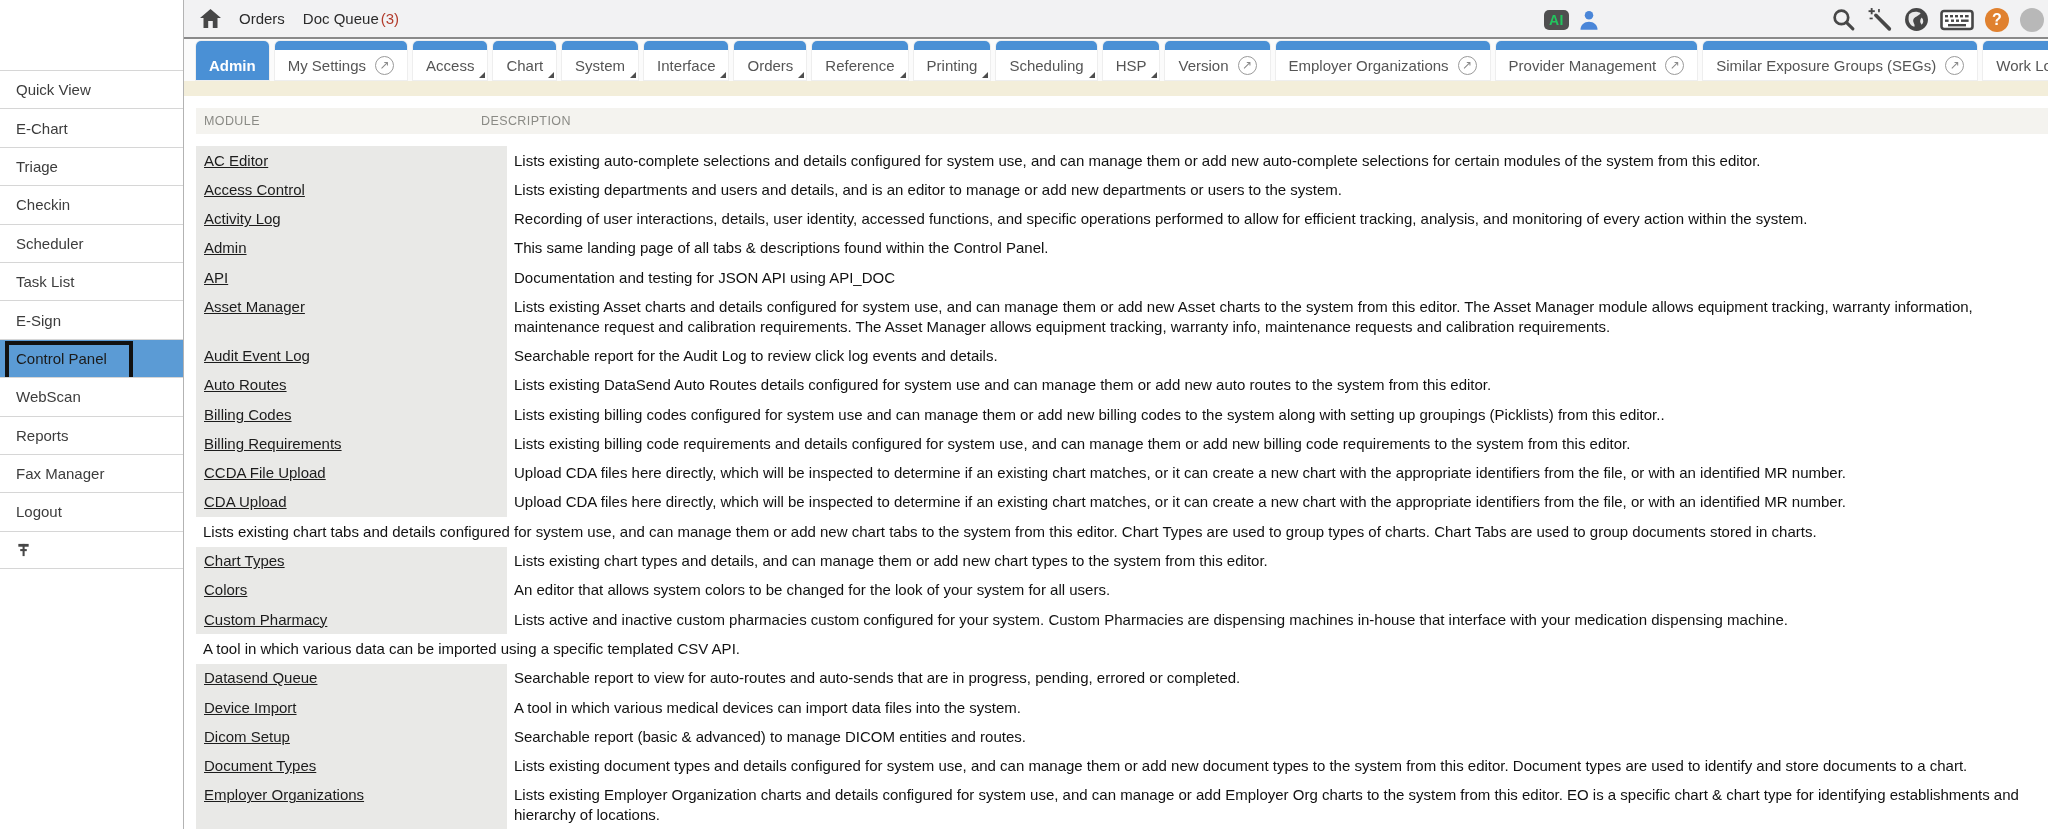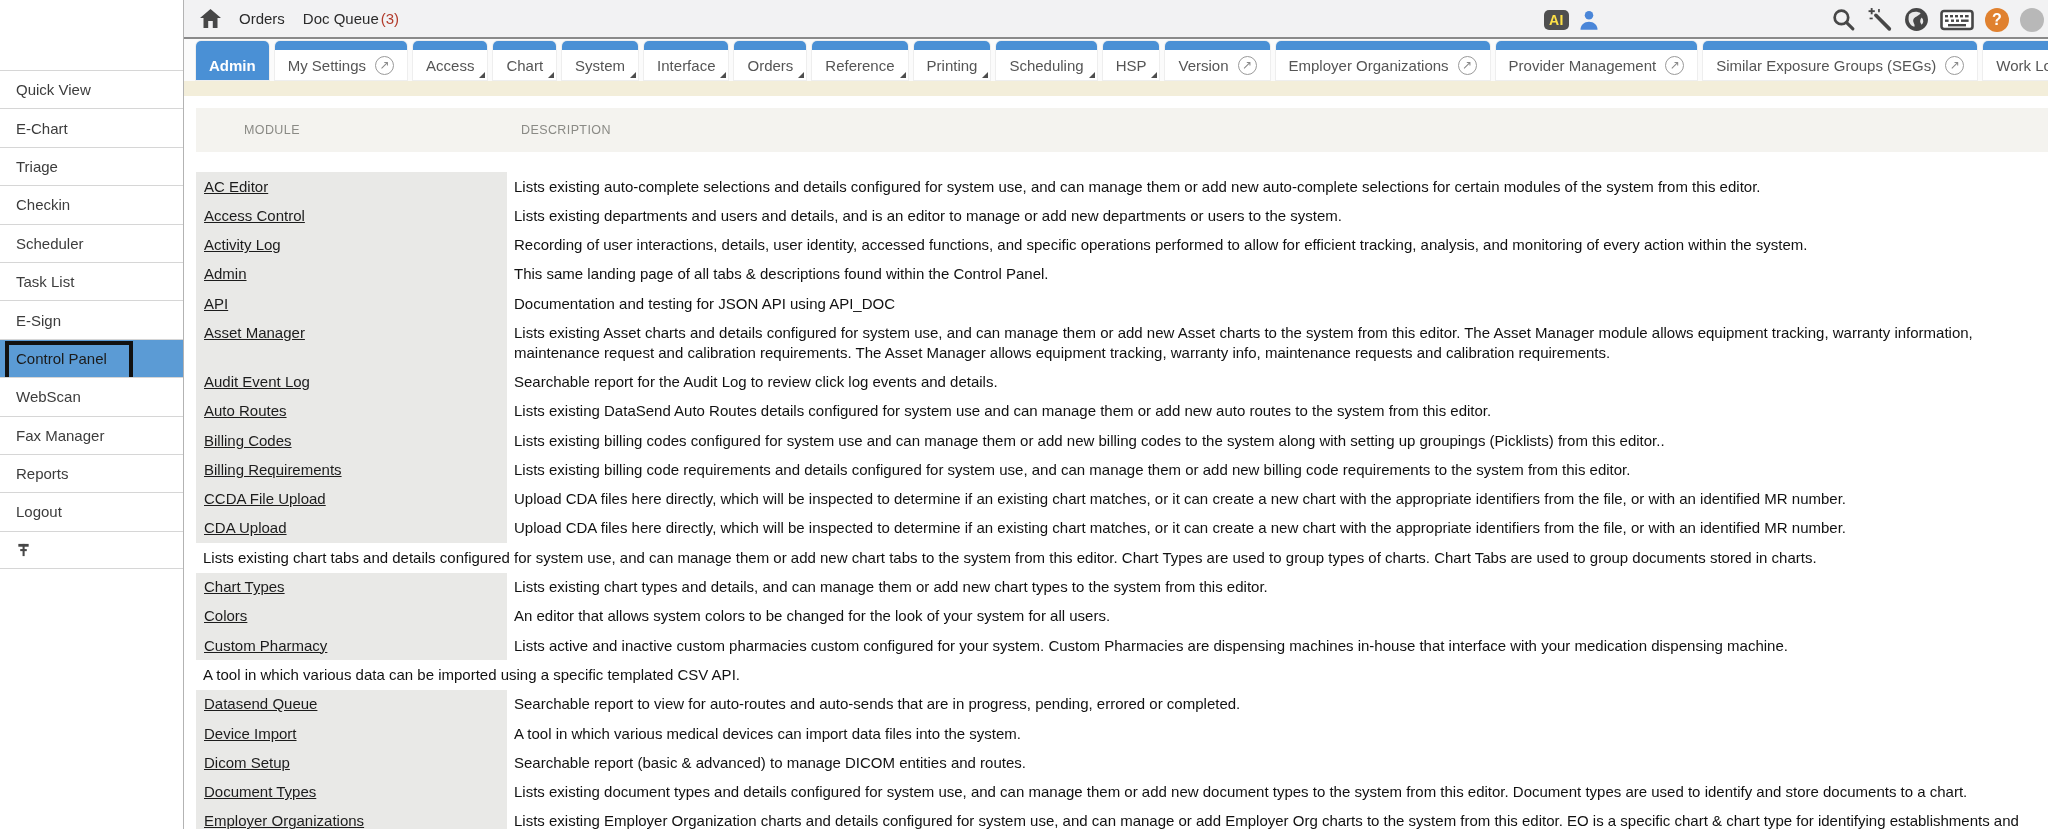--- a/index.html
+++ b/index.html
@@ -34,21 +34,21 @@
   .topbar {
     position:absolute; left:184px; right:0; top:0; height:39px;
     background:#f2f2f3; border-bottom:2px solid #8a8a8a;
     display:flex; align-items:center; padding-left:16px;
   }
   .home-btn { display:flex; align-items:center; margin-right:18px; cursor:pointer; }
   .crumb { font-size:15px; color:#2b2b2b; text-decoration:none; margin-right:18px; cursor:pointer; }
   .crumb-count { color:#b23b2b; margin-left:2px; }
   .ai-group { position:absolute; right:448px; top:0; height:39px; display:flex; align-items:center; gap:9px; }
   .ai-badge {
-    background:#4f4f4f; color:#fde047; font-weight:bold; font-size:14px;
+    background:#4f4f4f; color:#22c55e; font-weight:bold; font-size:14px;
     border-radius:5px; padding:3px 5px; line-height:1; letter-spacing:.5px; cursor:pointer;
   }
   .icon-group { position:absolute; right:4px; top:0; height:39px; display:flex; align-items:center; gap:11px; }
   .round-help {
     width:24px; height:24px; border-radius:50%; background:#e0812f; color:#fff;
     font-weight:bold; font-size:16px; display:flex; align-items:center; justify-content:center; cursor:pointer;
   }
   .round-status { width:24px; height:24px; border-radius:50%; background:#b8b8b8; }
 
   
@@ -72,22 +72,22 @@
   .tab-ext {
     margin-left:9px; width:19px; height:19px; border:1.5px solid #9a9a9a; border-radius:50%;
     color:#8a8a8a; font-size:12px; display:flex; align-items:center; justify-content:center; flex:none;
   }
 
   
   .content { position:absolute; left:184px; right:0; top:81px; bottom:0; background:#fff; overflow:hidden; }
   .beige-band { height:15px; background:#f3eeda; }
   .table-wrap { margin:12px 0 0 12px; }
   .thead {
-    display:flex; background:#f4f3ef; height:44px; align-items:center;
-    font-size:12.5px; color:#8a8a85; letter-spacing:.4px; margin-bottom:20px;padding-left:40px;
+    display:flex; background:#f4f3ef; height:26px; align-items:center;
+    font-size:12.5px; color:#8a8a85; letter-spacing:.4px; margin-bottom:12px;
   }
   .th-module { width:278px; flex:none; padding-left:8px; }
   .th-desc { flex:1; padding-left:7px; }
   .trow { display:flex; align-items:stretch; min-height:29.3px; }
   .cell-module {
     width:311px; flex:none; background:#e9e9e7; padding:4.5px 6px 4.5px 8px;
   }
   .module-link {
     font-size:15px; line-height:20px; color:#1c1c1c; text-decoration:underline; cursor:pointer;
   }
@@ -125,24 +125,24 @@
       <div class="side-item">
     <span class="side-label">E-Sign</span>
   </div>
       <div class="side-item active annotated">
     <span class="side-label">Control Panel</span>
   </div>
       <div class="side-item">
     <span class="side-label">WebScan</span>
   </div>
       <div class="side-item">
+    <span class="side-label">Reports</span>
+  </div>
+      <div class="side-item">
     <span class="side-label">Fax Manager</span>
-  </div>
-      <div class="side-item">
-    <span class="side-label">Reports</span>
   </div>
       <div class="side-item">
     <span class="side-label">Logout</span>
   </div>
     </nav>
   <div class="side-pin">
     <svg width="15" height="16" viewBox="0 0 16 16">
       <rect class="ink" x="2.5" y="1.5" width="11" height="3"></rect>
       <rect class="ink" x="7" y="1.5" width="2.2" height="13"></rect>
       <rect class="ink" x="4.5" y="7" width="7" height="2.2"></rect>

